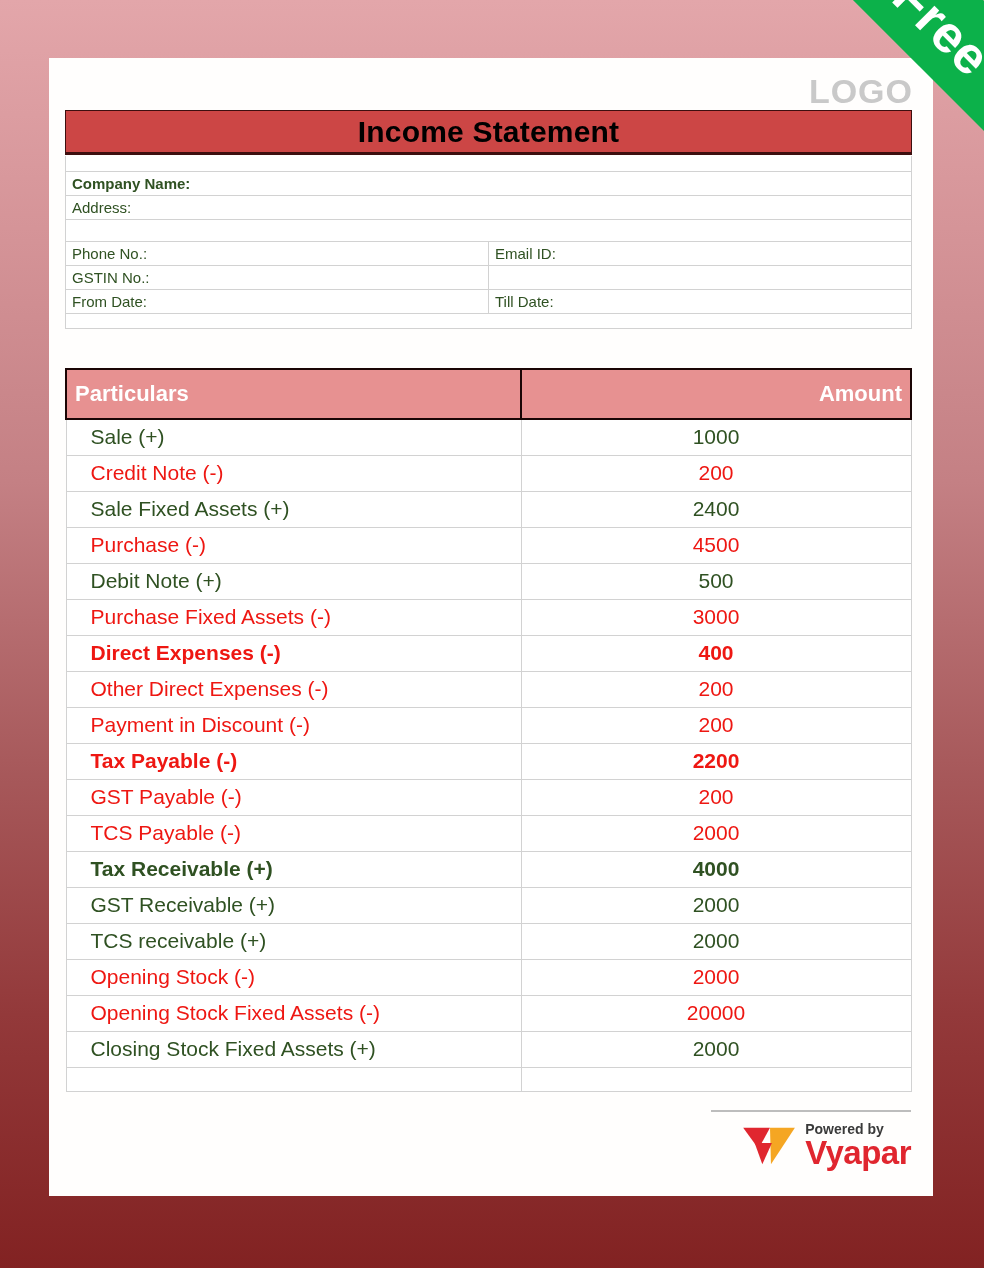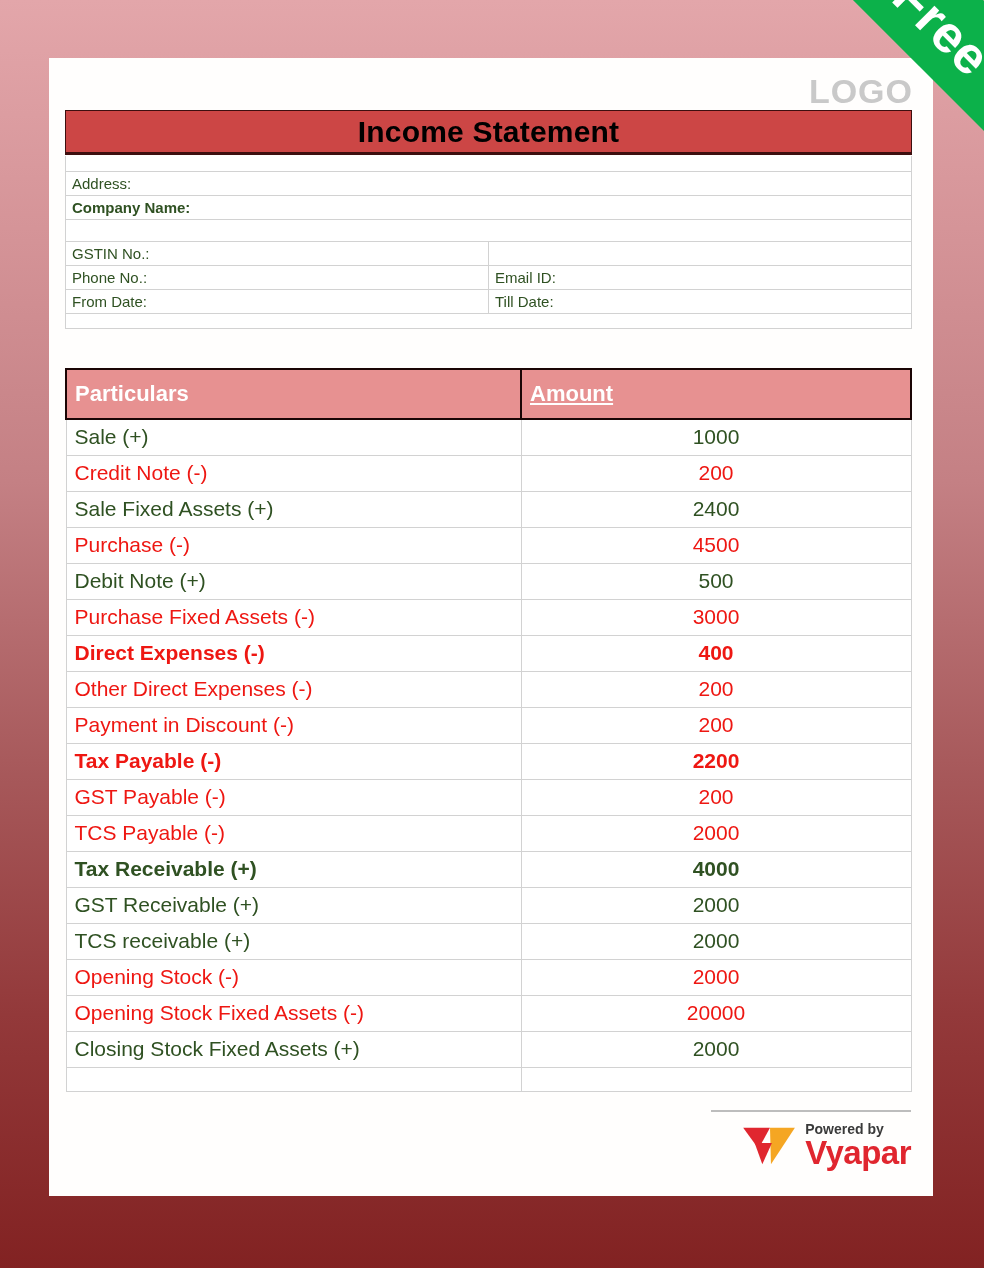--- a/index.html
+++ b/index.html
@@ -101,27 +101,27 @@
   #data-table th {
     background: #e79191;
     color: #ffffff;
     font-size: 22px;
     font-weight: bold;
     height: 50px;
     border: 2px solid #1a0505;
     padding: 0 8px;
   }
   #data-table th.col-particulars { text-align: left; }
-  #data-table th.col-amount { text-align: left; text-decoration: underline; }
+  #data-table th.col-amount { text-align: right; }
 
   #data-table td {
     border: 1px solid #d2d2d2;
     height: 36px;
     font-size: 21px;
-    padding: 0 8px;
+    padding: 0 24px;
     vertical-align: middle;
     background: #ffffff;
     white-space: nowrap;
   }
   #data-table td.amt { text-align: center; }
   #data-table tr.pos td { color: #2f5122; }
   #data-table tr.neg td { color: #ee1712; }
   #data-table tr.bold td { font-weight: bold; }
   #data-table tr.empty td { height: 24px; }
 
@@ -197,35 +197,35 @@
   <div id="title-bar">
     <span class="ttl">Income Statement</span>
   </div>
 
   <table id="info-table">
     <tbody>
       <tr>
         <td class="spacer" colspan="2"></td>
       </tr>
       <tr>
+        <td class="bold" colspan="2">Company Name:</td>
+      </tr>
+      <tr>
         <td colspan="2">Address:</td>
       </tr>
       <tr>
-        <td class="bold" colspan="2">Company Name:</td>
-      </tr>
-      <tr>
         <td class="blank-row" colspan="2"></td>
+      </tr>
+      <tr>
+        <td style="width:444px">Phone No.:</td>
+        <td>Email ID:</td>
       </tr>
       <tr>
         <td>GSTIN No.:</td>
         <td></td>
-      </tr>
-      <tr>
-        <td style="width:444px">Phone No.:</td>
-        <td>Email ID:</td>
       </tr>
       <tr>
         <td>From Date:</td>
         <td>Till Date:</td>
       </tr>
       <tr>
         <td class="spacer" colspan="2"></td>
       </tr>
     </tbody>
   </table>

